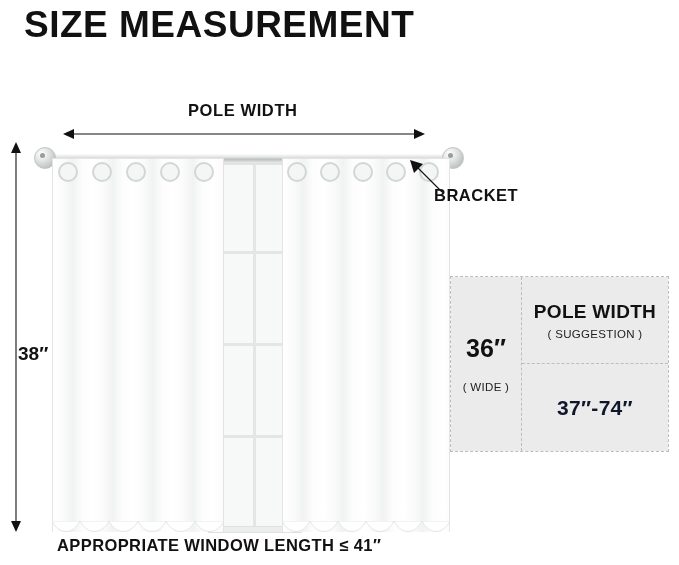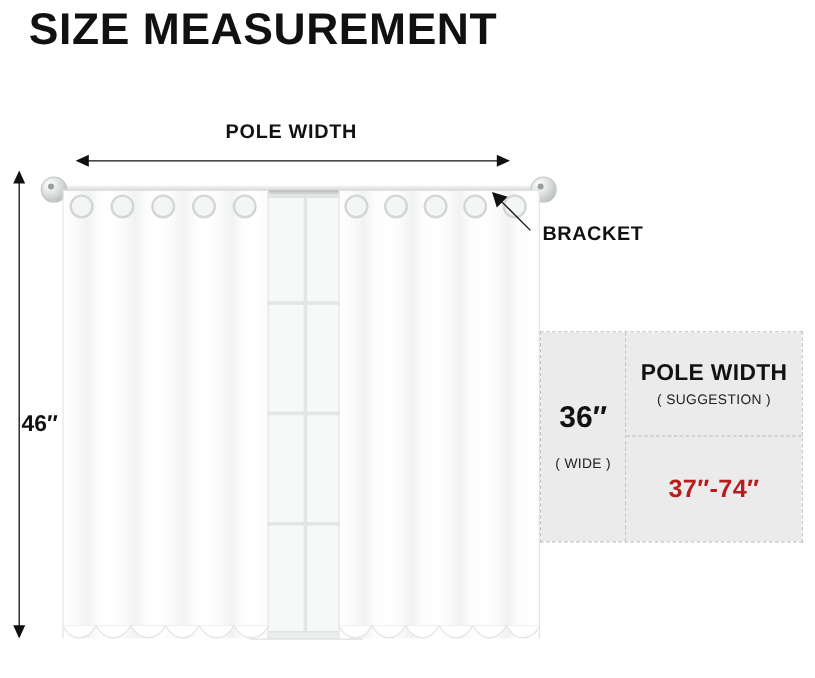--- a/index.html
+++ b/index.html
@@ -198,21 +198,21 @@
     height: 20px;
     border-radius: 50%;
     border: 2.5px solid #d3d6d6;
     background: #f4f5f5;
     box-sizing: border-box;
   }
 
   
   .bracket-label {
     position: absolute;
-    left: 452px;
+    left: 434px;
     top: 186px;
     font-size: 16.5px;
     font-weight: 700;
     letter-spacing: 0.5px;
     color: #111;
     white-space: nowrap;
   }
   .bracket-arrow {
     position: absolute;
     left: 410px;
@@ -299,21 +299,21 @@
   .spec-note {
     font-size: 11.5px;
     font-weight: 400;
     color: #222;
     margin-top: 5px;
     letter-spacing: 0.3px;
   }
   .spec-range {
     font-size: 21px;
     font-weight: 700;
-    color: #b91c1c;
+    color: #0f172a;
     letter-spacing: 0.3px;
   }
 </style>
 </head>
 <body>
 
 <div id="root">
 
   <div class="title">SIZE MEASUREMENT</div>
 
@@ -324,21 +324,21 @@
     <polygon class="dim-fill" points="0,6 11,1 11,11"></polygon>
     <polygon class="dim-fill" points="362,6 351,1 351,11"></polygon>
   </svg>
 
   <svg class="v-arrow" viewBox="0 0 12 390">
     <line class="dim-line" x1="6" y1="8" x2="6" y2="382"></line>
     <polygon class="dim-fill" points="6,0 1,11 11,11"></polygon>
     <polygon class="dim-fill" points="6,390 1,379 11,379"></polygon>
   </svg>
 
-  <div class="v-label">46″</div>
+  <div class="v-label">38″</div>
 
   <div class="scene">
 
     <div class="window-frame">
       <div class="window-grid">
         <div class="wg-h" style="top:86px"></div>
         <div class="wg-h" style="top:178px"></div>
         <div class="wg-h" style="top:270px"></div>
         <div class="wg-v" style="left:34px"></div>
       </div>
@@ -381,20 +381,21 @@
       </div>
     </div>
   </div>
 
   <svg class="bracket-arrow" viewBox="0 0 34 34">
     <line class="dim-line" x1="32" y1="32" x2="8" y2="8"></line>
     <polygon class="dim-fill" points="0,0 13,4 4,13"></polygon>
   </svg>
   <div class="bracket-label">BRACKET</div>
 
+  <div class="bottom-caption">APPROPRIATE WINDOW LENGTH ≤ 41″</div>
 
   <div class="spec-table">
     <div class="spec-left">
       <div class="spec-size">36″</div>
       <div class="spec-sub">( WIDE )</div>
     </div>
     <div class="spec-right">
       <div class="spec-cell-top">
         <div class="spec-head">POLE WIDTH</div>
         <div class="spec-note">( SUGGESTION )</div>

